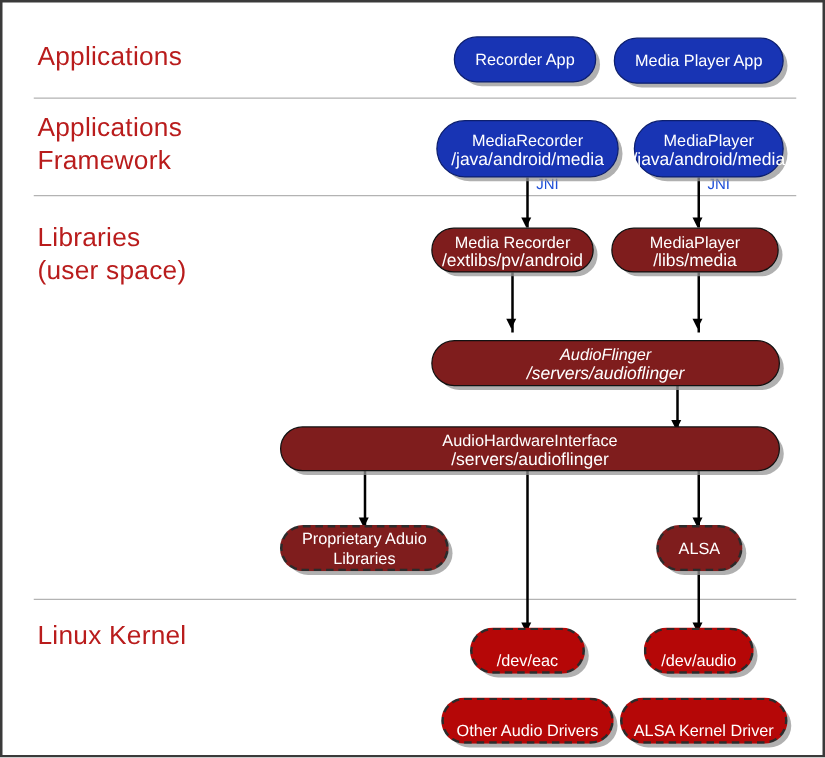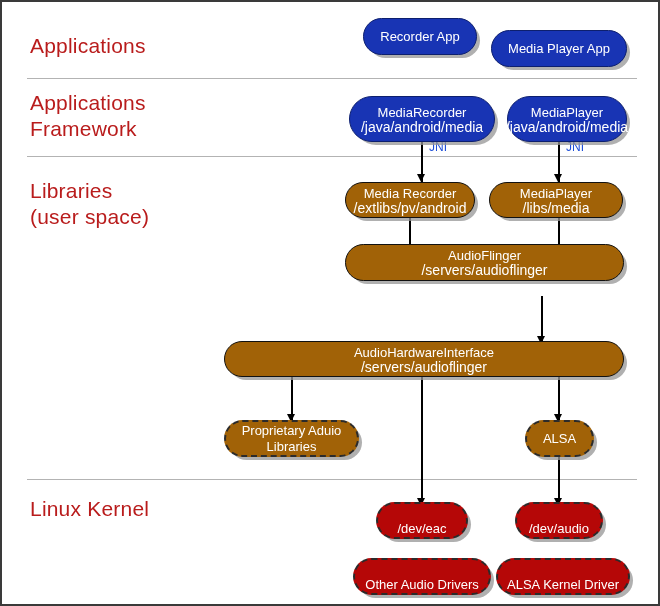--- a/index.html
+++ b/index.html
@@ -58,21 +58,21 @@
   .node .path {
     font-size: 14px;
     line-height: 13px;
     white-space: nowrap;
   }
   .node.blue {
     background: #1834b4;
     border: 1.5px solid #0d1f6e;
   }
   .node.green {
-    background: #a16207;
+    background: #7f1d1d;
     border: 1.5px solid #111111;
   }
   .node.green.dashed {
     border: 2px dashed #2b2b2b;
   }
   .node.red {
     background: #b50707;
     border: 2px dashed #2b2b2b;
     justify-content: flex-end;
   }
@@ -138,21 +138,21 @@
 
   <div class="conn" style="left:419px; top:374px; height:130px;"></div>
   <div class="arrowhead" style="left:415px; top:496px;"></div>
 
   <div class="conn" style="left:556px; top:374px; height:48px;"></div>
   <div class="arrowhead" style="left:552px; top:412px;"></div>
 
   <div class="conn" style="left:556px; top:452px; height:52px;"></div>
   <div class="arrowhead" style="left:552px; top:496px;"></div>
 
-  <div class="node blue" style="left:361px; top:16px; width:114px; height:37px;">
+  <div class="node blue" style="left:361px; top:27px; width:114px; height:37px;">
     <span class="title">Recorder App</span>
   </div>
 
   <div class="node blue" style="left:489px; top:28px; width:136px; height:37px;">
     <span class="title">Media Player App</span>
   </div>
 
   <div class="node blue" style="left:347px; top:94px; width:146px; height:46px;">
     <span class="title">MediaRecorder</span>
     <span class="path">/java/android/media</span>
@@ -166,21 +166,21 @@
   <div class="node green" style="left:343px; top:180px; width:130px; height:36px;">
     <span class="title">Media Recorder</span>
     <span class="path">/extlibs/pv/android</span>
   </div>
 
   <div class="node green" style="left:487px; top:180px; width:134px; height:36px;">
     <span class="title">MediaPlayer</span>
     <span class="path">/libs/media</span>
   </div>
 
-  <div class="node green" style="left:343px; top:242px; width:279px; height:37px;">
+  <div class="node green" style="left:343px; top:270px; width:279px; height:37px;font-style:italic;">
     <span class="title">AudioFlinger</span>
     <span class="path">/servers/audioflinger</span>
   </div>
 
   <div class="node green" style="left:222px; top:339px; width:400px; height:36px;align-items:center;">
     <span class="title">AudioHardwareInterface</span>
     <span class="path">/servers/audioflinger</span>
   </div>
 
   <div class="node green dashed" style="left:222px; top:418px; width:135px; height:37px;">

